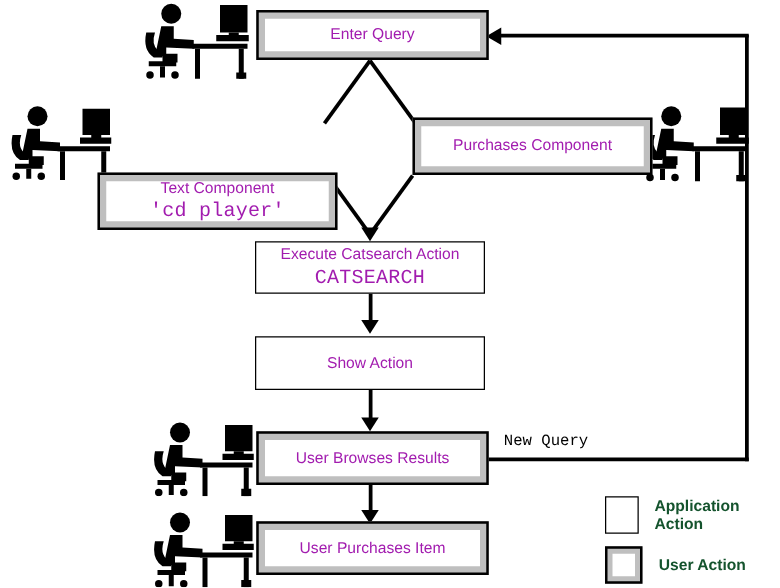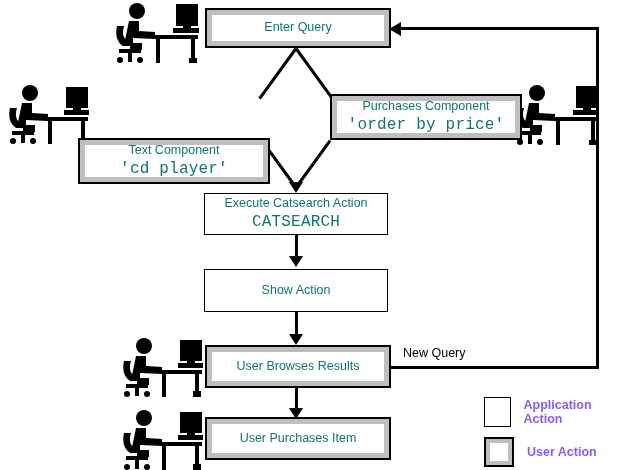--- a/index.html
+++ b/index.html
@@ -24,21 +24,21 @@
     border:2.5px solid #000;
     background:#bfbfbf;
     padding:5px;
   }
   .user-node > .inner{
     background:#ffffff;
     width:100%;height:100%;
     display:flex;align-items:center;justify-content:center;
     text-align:center;
   }
-  .label{line-height:1.25;color:#0f766e;font-size:12.5px;text-align:center;}
+  .label{line-height:1.25;color:#a21caf;font-size:12.5px;text-align:center;}
   .mono{font-family:"Liberation Mono", monospace;font-size:16px;letter-spacing:.2px;}
   
   .line{position:absolute;background:#000;}
   .hline{height:3px;}
   .vline{width:3px;}
   .diag{position:absolute;background:#000;height:3px;transform-origin:0 50%;}
   .arrow-down{
     position:absolute;width:0;height:0;
     border-left:7px solid transparent;
     border-right:7px solid transparent;
@@ -55,21 +55,21 @@
   .legend{position:absolute;}
   .legend-row{position:absolute;display:flex;align-items:center;}
   .legend-swatch-app{
     width:30px;height:30px;border:1.5px solid #000;background:#fff;box-sizing:border-box;
   }
   .legend-swatch-user{
     width:30px;height:30px;border:2.5px solid #000;background:#bfbfbf;
     box-sizing:border-box;padding:4px;
   }
   .legend-swatch-user > div{width:100%;height:100%;background:#fff;}
-  .legend-text{font-size:12.5px;font-weight:bold;color:#8b5cf6;margin-left:13px;}
+  .legend-text{font-size:12.5px;font-weight:bold;color:#14532d;margin-left:13px;}
   
   .person-icon{position:absolute;}
   .person-icon svg{display:block;}
 </style>
 </head>
 <body>
 
 <div id="canvas">
 
   <div class="person-icon" style="left:113px;top:2px;">
@@ -194,42 +194,41 @@
   <div class="line vline" style="left:294.5px;top:312px;height:29px;"></div>
   <div class="arrow-down" style="left:289px;top:334px;"></div>
 
   <div class="line vline" style="left:294.5px;top:388px;height:26px;"></div>
   <div class="arrow-down" style="left:289px;top:408px;"></div>
 
   <div class="line hline" style="left:390px;top:366px;width:209px;"></div>
   <div class="line vline" style="left:596px;top:28px;height:341px;"></div>
   <div class="line hline" style="left:400px;top:27px;width:199px;"></div>
   <div class="arrow-left" style="left:389px;top:21.5px;"></div>
-  <div class="edge-label" style="left:403px;top:346px;">New Query</div>
+  <div class="edge-label" style="left:403px;top:346px;font-family:Liberation Mono, monospace;">New Query</div>
 
   <div class="node user-node" style="left:205px;top:8px;width:186px;height:40px;">
     <div class="inner">
       <span class="label">Enter Query</span>
     </div>
   </div>
 
   <div class="node user-node" style="left:78px;top:94px;width:192px;height:46px;margin-top:44px;">
     <div class="inner">
       <div>
         <div class="label">Text Component</div>
         <div class="label mono">'cd player'</div>
       </div>
     </div>
   </div>
 
   <div class="node user-node" style="left:330px;top:94px;width:192px;height:46px;">
     <div class="inner">
       <div>
         <div class="label">Purchases Component</div>
-        <div class="label mono">'order by price'</div>
       </div>
     </div>
   </div>
 
   <div class="node app-node" style="left:204px;top:193px;width:184px;height:42px;">
     <div>
       <div class="label">Execute Catsearch Action</div>
       <div class="label mono">CATSEARCH</div>
     </div>
   </div>

